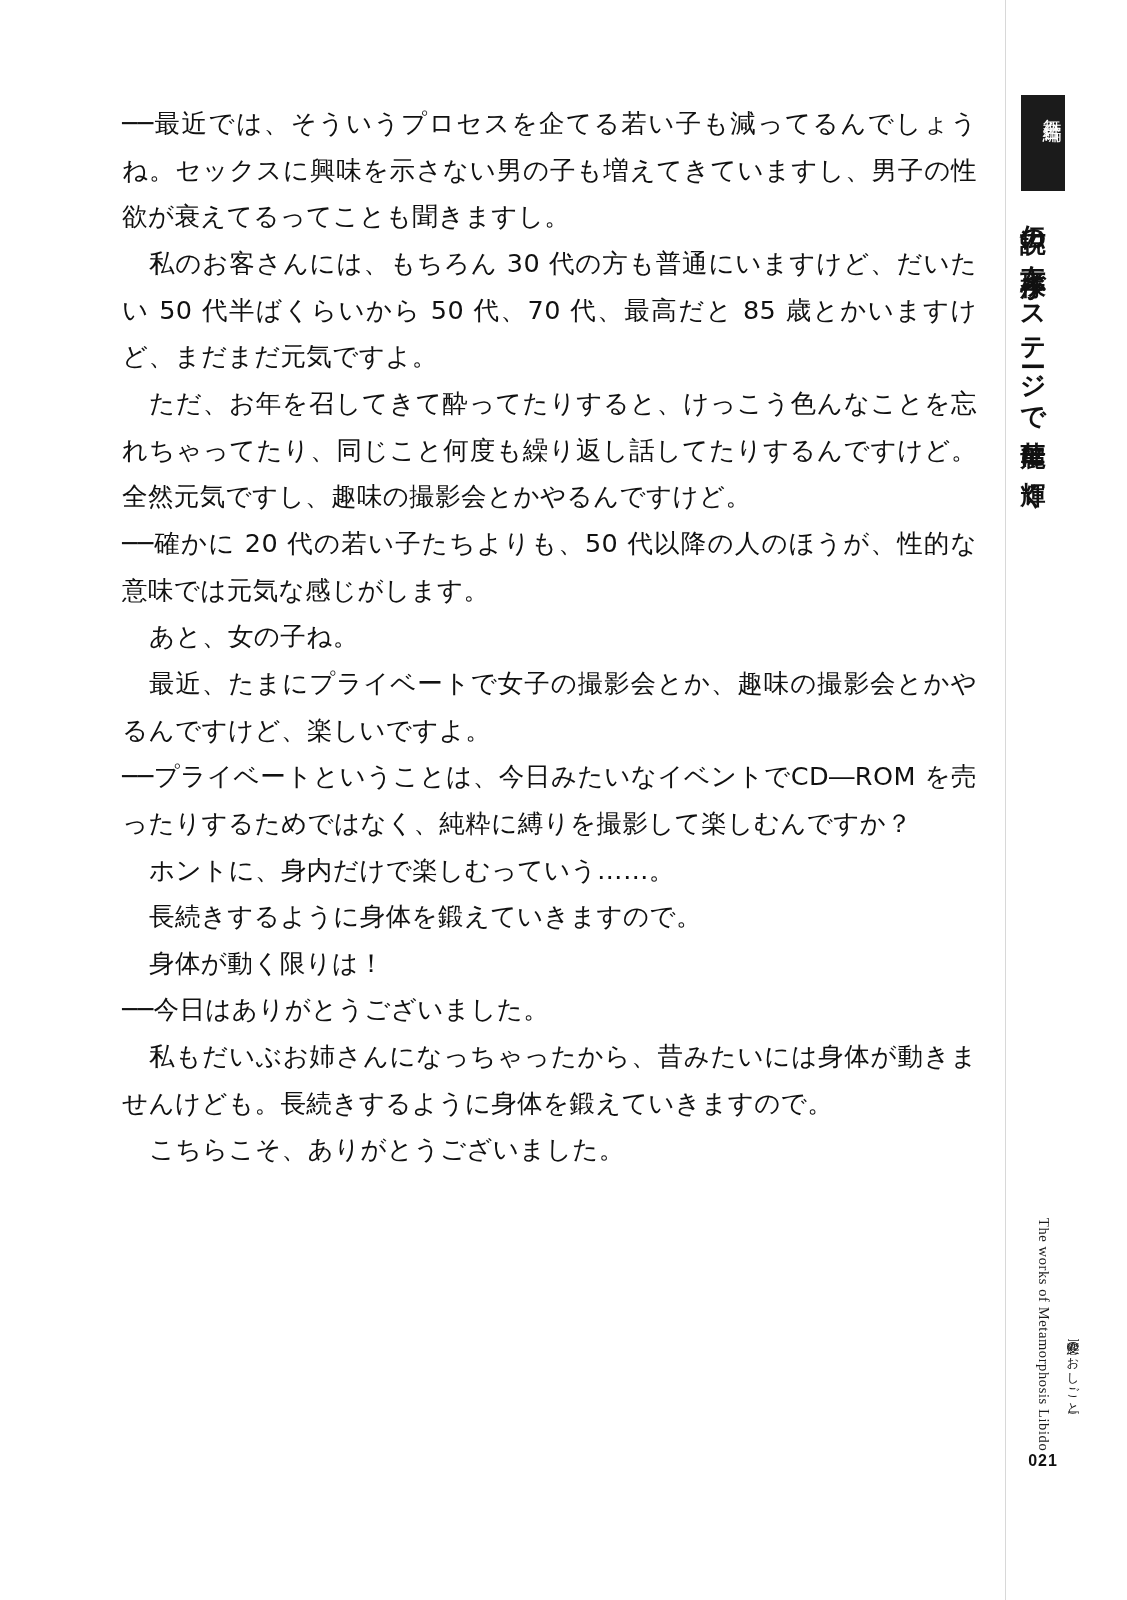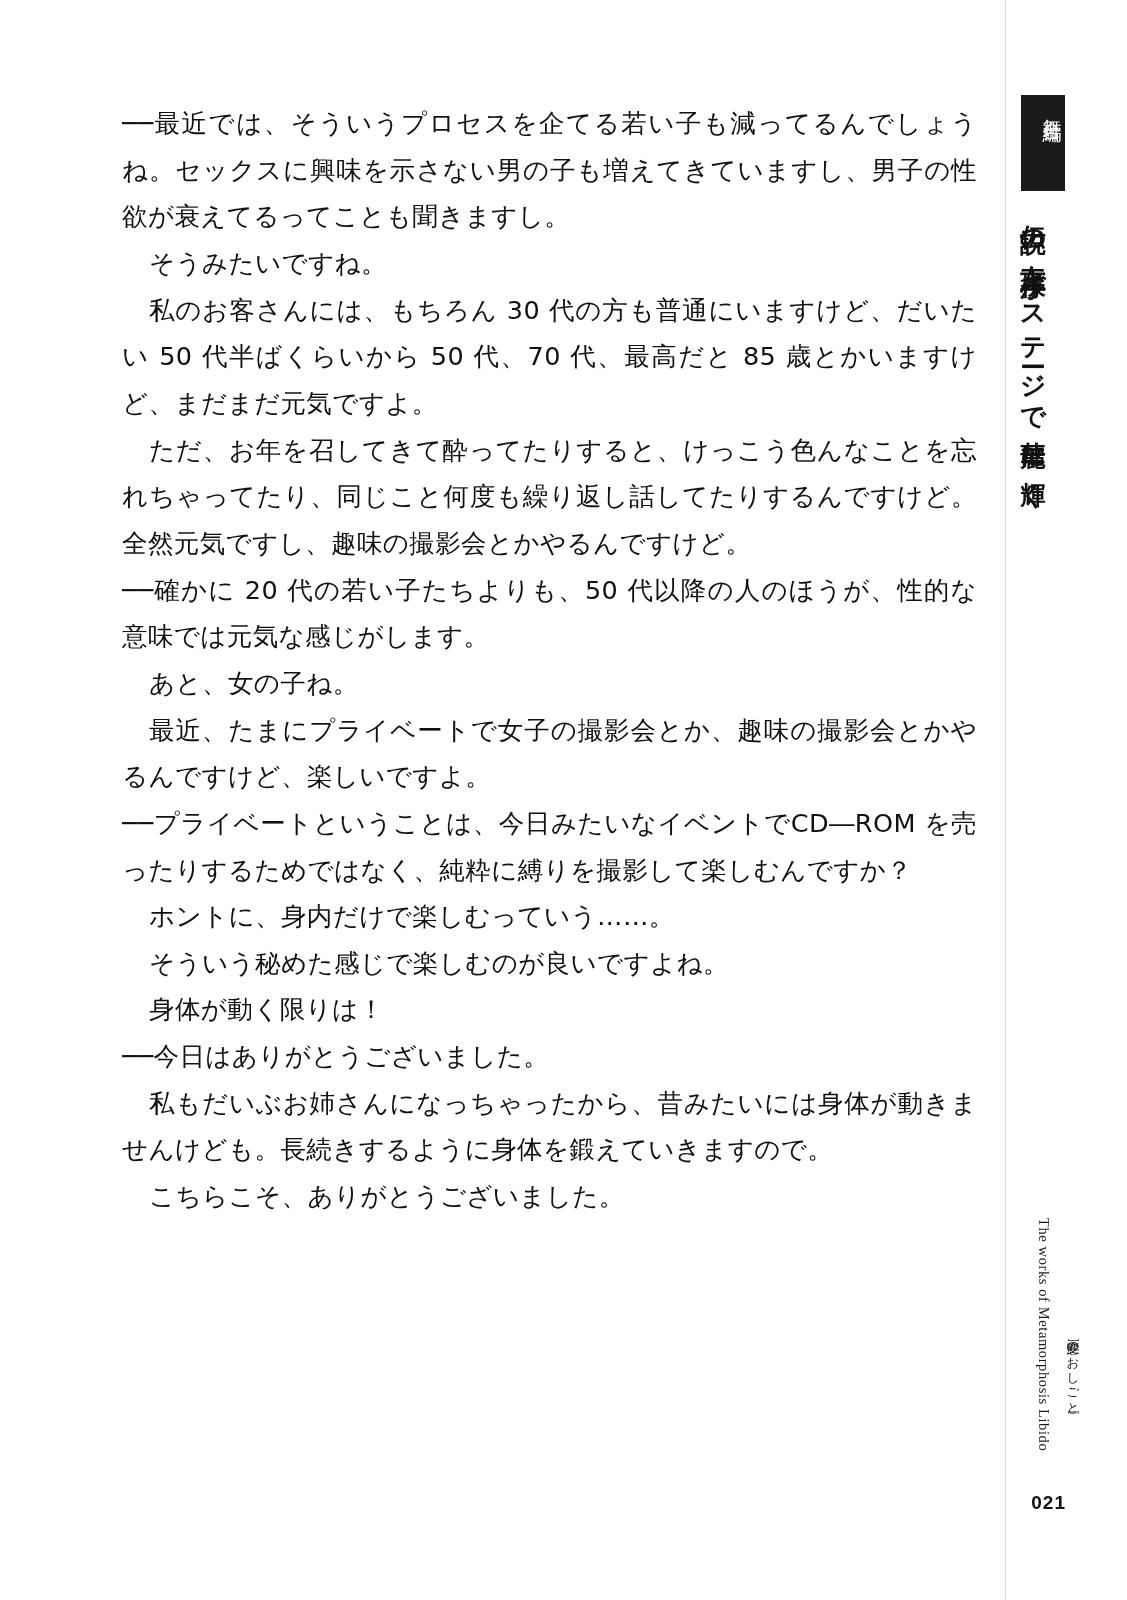--- a/index.html
+++ b/index.html
@@ -105,45 +105,43 @@
     font-size: 12.5px;
     letter-spacing: 1px;
     color: #1b1b1b;
     white-space: nowrap;
   }
   .folio {
     position: absolute;
     left: 1020px;
     top: 1452px;
     width: 46px;
-    text-align: right;
+    text-align: center;
     font-family: "Liberation Sans", sans-serif;
     font-weight: bold;
-    font-size: 19px;
+    font-size: 16px;
     letter-spacing: 1px;
     color: #111111;
-    margin-top: 40px;
   }
 </style>
 </head>
 <body>
 
 <div class="page">
 
   <div class="body-col">
     <p class="para">──最近では、そういうプロセスを企てる若い子も減ってるんでしょうね。セックスに興味を示さない男の子も増えてきていますし、男子の性欲が衰えてるってことも聞きますし。</p>
-    <p class="para indent">そうみたいですね。</p>
     <p class="para indent">私のお客さんには、もちろん 30 代の方も普通にいますけど、だいたい 50 代半ばくらいから 50 代、70 代、最高だと 85 歳とかいますけど、まだまだ元気ですよ。</p>
     <p class="para indent">ただ、お年を召してきて酔ってたりすると、けっこう色んなことを忘れちゃってたり、同じこと何度も繰り返し話してたりするんですけど。全然元気ですし、趣味の撮影会とかやるんですけど。</p>
     <p class="para">──確かに 20 代の若い子たちよりも、50 代以降の人のほうが、性的な意味では元気な感じがします。</p>
     <p class="para indent">あと、女の子ね。</p>
     <p class="para indent">最近、たまにプライベートで女子の撮影会とか、趣味の撮影会とかやるんですけど、楽しいですよ。</p>
     <p class="para">──プライベートということは、今日みたいなイベントでCD―ROM を売ったりするためではなく、純粋に縛りを撮影して楽しむんですか？</p>
     <p class="para indent">ホントに、身内だけで楽しむっていう……。</p>
-    <p class="para indent">そういう秘めた感じで楽しむのが良いですよね。</p>
+    <p class="para indent">長続きするように身体を鍛えていきますので。</p>
     <p class="para indent">身体が動く限りは！</p>
     <p class="para">──今日はありがとうございました。</p>
     <p class="para indent">私もだいぶお姉さんになっちゃったから、昔みたいには身体が動きませんけども。長続きするように身体を鍛えていきますので。</p>
     <p class="para indent">こちらこそ、ありがとうございました。</p>
   </div>
 
   <div class="side-rule"></div>
 
   <div class="side-tab"></div>
   <div class="side-tab-label">舞台編</div>

